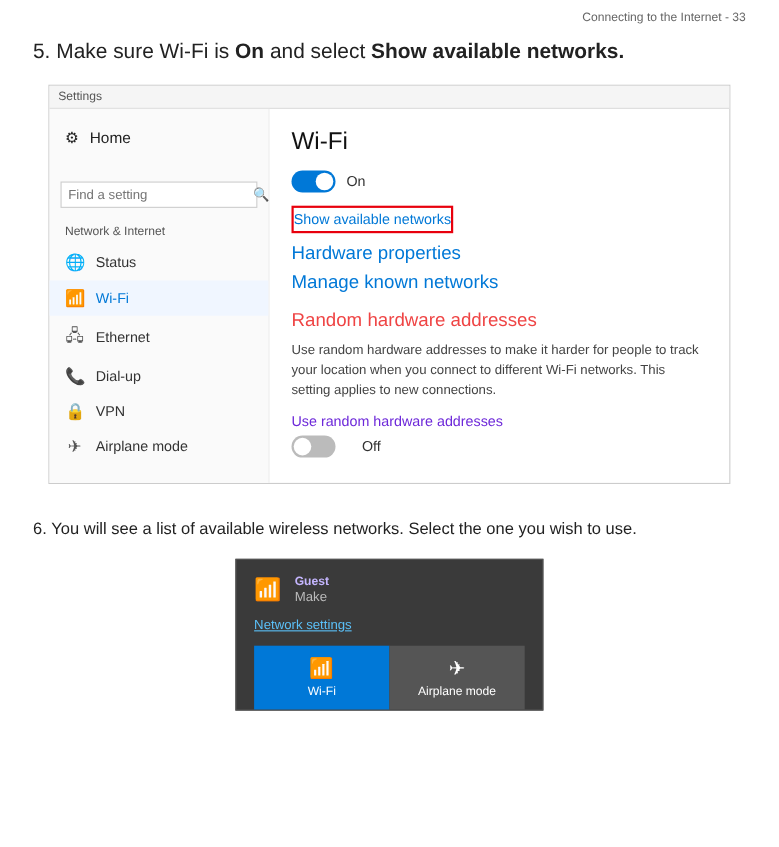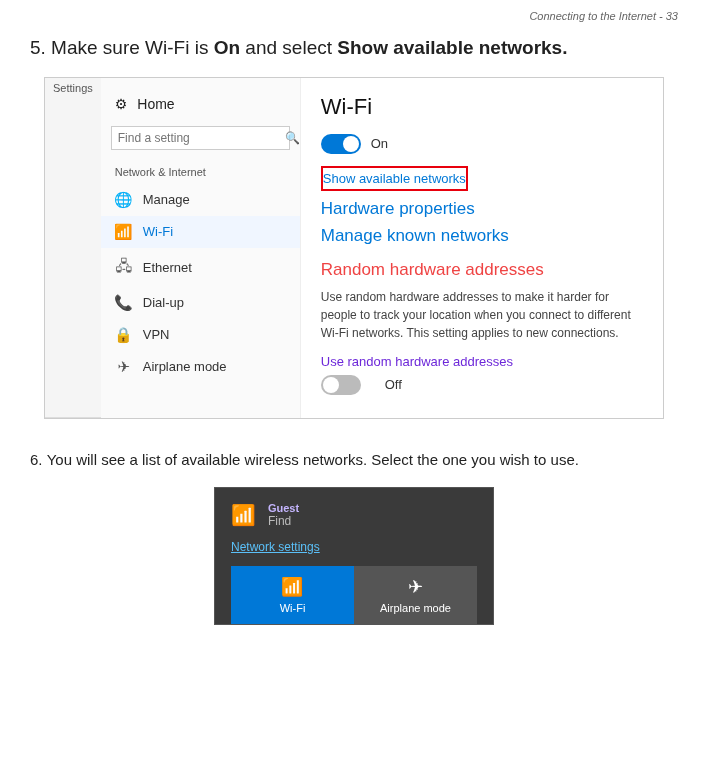--- a/index.html
+++ b/index.html
@@ -10,39 +10,38 @@
       min-height: 770px;
       padding: 10px 30px 20px 30px;
       font-size: 14px;
       color: #222;
     }
     .page-header {
       text-align: right;
       font-size: 11px;
       color: #666;
       margin-bottom: 12px;
-      font-style: italic;
     }
     .step-text {
       font-size: 19px;
       margin-bottom: 14px;
       line-height: 1.5;
     }
     .step-text b {
       font-weight: 700;
     }
 
     
     .settings-window {
       border: 1px solid #ccc;
       background: #fff;
       width: 620px;
       margin: 0 auto 30px auto;
       display: flex;
-      flex-direction: row;
+      flex-direction: column;
     }
     .settings-titlebar {
       background: #f5f5f5;
       padding: 4px 8px;
       font-size: 11px;
       color: #555;
       border-bottom: 1px solid #ddd;
     }
     .settings-body {
       display: flex;
@@ -56,21 +55,21 @@
     }
     .sidebar-home {
       display: flex;
       align-items: center;
       padding: 8px 14px;
       font-size: 14px;
       color: #222;
       gap: 10px;
     }
     .sidebar-search {
-      margin: 6px 10px 10px 10px;
+      margin: 24px 10px 10px 10px;
       border: 1px solid #ccc;
       display: flex;
       align-items: center;
       padding: 4px 6px;
       background: #fff;
       gap: 48px;
     }
     .sidebar-search input {
       border: none;
       outline: none;
@@ -296,21 +295,21 @@
         <span class="icon">⚙</span>
         <span>Home</span>
       </div>
       <div class="sidebar-search">
         <input type="text" placeholder="Find a setting" style="">
         <span class="sidebar-search-icon">🔍</span>
       </div>
       <div class="sidebar-section-label">Network &amp; Internet</div>
       <div class="sidebar-item">
         <span class="icon">🌐</span>
-        <span>Manage</span>
+        <span>Status</span>
       </div>
       <div class="sidebar-item active">
         <span class="icon">📶</span>
         <span>Wi-Fi</span>
       </div>
       <div class="sidebar-item">
         <span class="icon">🖧</span>
         <span>Ethernet</span>
       </div>
       <div class="sidebar-item">
@@ -347,21 +346,21 @@
   </div>
 </div>
 
 <p class="step6-text">6.&nbsp;You will see a list of available wireless networks. Select the one you wish to use.</p>
 
 <div class="network-popup">
   <div class="network-item">
     <span class="network-icon">📶</span>
     <div>
       <div class="network-name">Guest</div>
-      <div class="network-status">Find</div>
+      <div class="network-status">Make</div>
     </div>
   </div>
 
   <a class="network-settings-link">Network settings</a>
 
   <div class="network-buttons-row">
     <div class="net-btn wifi-btn">
       <span class="net-btn-icon">📶</span>
       <span>Wi-Fi</span>
     </div>

